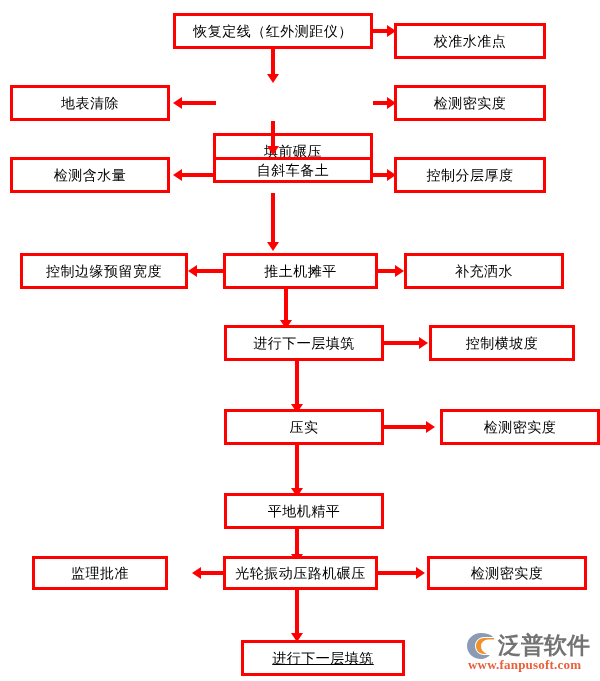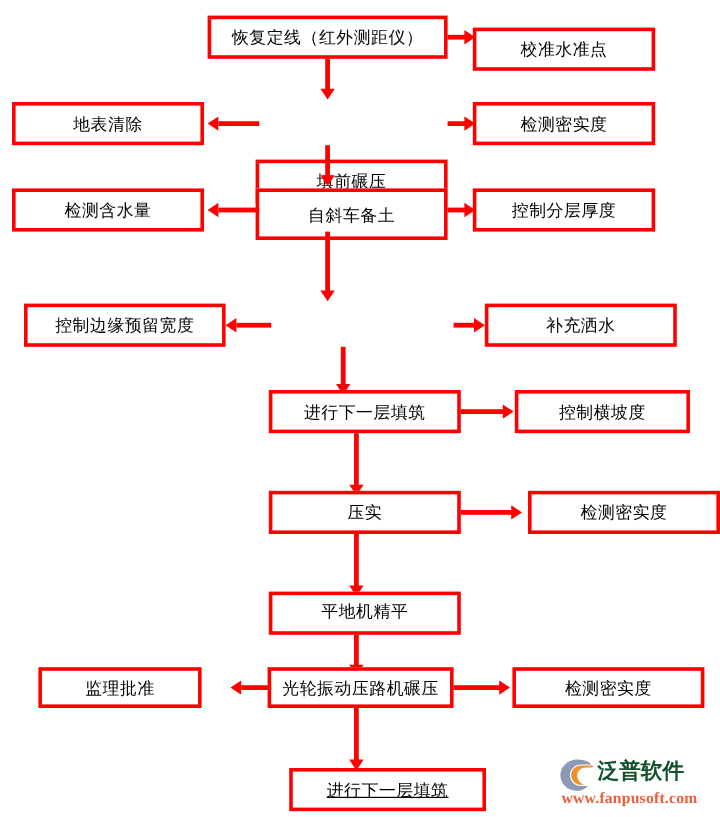--- a/index.html
+++ b/index.html
@@ -54,23 +54,23 @@
   #logo{
     position:absolute;
     left:466px;top:630px;
     width:128px;height:46px;
   }
   #logo .mark{
     position:absolute;left:0;top:2px;width:30px;height:28px;
   }
   #logo .brand{
     position:absolute;left:32px;top:0px;
-    font-size:18px;
+    font-size:23px;
     font-weight:bold;
-    color:#14532d;
+    color:#737373;
     letter-spacing:0px;
     font-family:"DejaVu Sans","Liberation Sans",sans-serif;
   }
   #logo .url{
     position:absolute;left:2px;top:27px;
     font-size:13px;
     font-weight:bold;
     color:#E8603C;
     font-family:"Liberation Serif","DejaVu Serif",serif;
     letter-spacing:0.2px;
@@ -101,35 +101,36 @@
   <div class="arrow left" style="left:173px;top:97px;"></div>
 
   <div class="conn h" style="left:373px;top:101px;width:16px;"></div>
   <div class="arrow right" style="left:387px;top:97px;"></div>
 
   <div class="conn v" style="left:271px;top:121px;height:28px;"></div>
   <div class="arrow down" style="left:267px;top:146px;"></div>
 
   <div class="node" style="left:10px;top:157px;width:160px;height:36px;">检测含水量</div>
 
-  <div class="node" style="left:213px;top:157px;width:160px;height:43px;">自斜车备土</div>
+  <div class="node" style="left:213px;top:157px;width:160px;height:26px;">自斜车备土</div>
 
   <div class="node" style="left:394px;top:157px;width:152px;height:36px;">控制分层厚度</div>
 
   <div class="conn h" style="left:182px;top:173px;width:34px;"></div>
   <div class="arrow left" style="left:173px;top:169px;"></div>
 
   <div class="conn h" style="left:373px;top:173px;width:16px;"></div>
   <div class="arrow right" style="left:387px;top:169px;"></div>
 
   <div class="conn v" style="left:271px;top:193px;height:52px;"></div>
   <div class="arrow down" style="left:267px;top:242px;"></div>
 
   <div class="node" style="left:20px;top:253px;width:168px;height:36px;">控制边缘预留宽度</div>
 
+  <div class="node" style="left:223px;top:253px;width:155px;height:36px;">推土机摊平</div>
 
   <div class="node" style="left:404px;top:253px;width:160px;height:36px;">补充洒水</div>
 
   <div class="conn h" style="left:197px;top:269px;width:29px;"></div>
   <div class="arrow left" style="left:188px;top:265px;"></div>
 
   <div class="conn h" style="left:378px;top:269px;width:17px;"></div>
   <div class="arrow right" style="left:395px;top:265px;"></div>
 
   <div class="conn v" style="left:284px;top:289px;height:34px;"></div>
@@ -148,21 +149,21 @@
   <div class="node" style="left:224px;top:409px;width:160px;height:36px;">压实</div>
 
   <div class="node" style="left:440px;top:409px;width:160px;height:36px;">检测密实度</div>
 
   <div class="conn h" style="left:384px;top:425px;width:44px;"></div>
   <div class="arrow right" style="left:426px;top:421px;"></div>
 
   <div class="conn v" style="left:295px;top:445px;height:46px;"></div>
   <div class="arrow down" style="left:291px;top:488px;"></div>
 
-  <div class="node" style="left:224px;top:493px;width:160px;height:36px;font-family:Liberation Serif, serif;">平地机精平</div>
+  <div class="node" style="left:224px;top:493px;width:160px;height:36px;">平地机精平</div>
 
   <div class="conn v" style="left:295px;top:529px;height:28px;"></div>
   <div class="arrow down" style="left:291px;top:554px;"></div>
 
   <div class="node" style="left:32px;top:556px;width:136px;height:34px;">监理批准</div>
 
   <div class="node" style="left:223px;top:556px;width:155px;height:34px;">光轮振动压路机碾压</div>
 
   <div class="node" style="left:427px;top:556px;width:160px;height:34px;">检测密实度</div>
 

